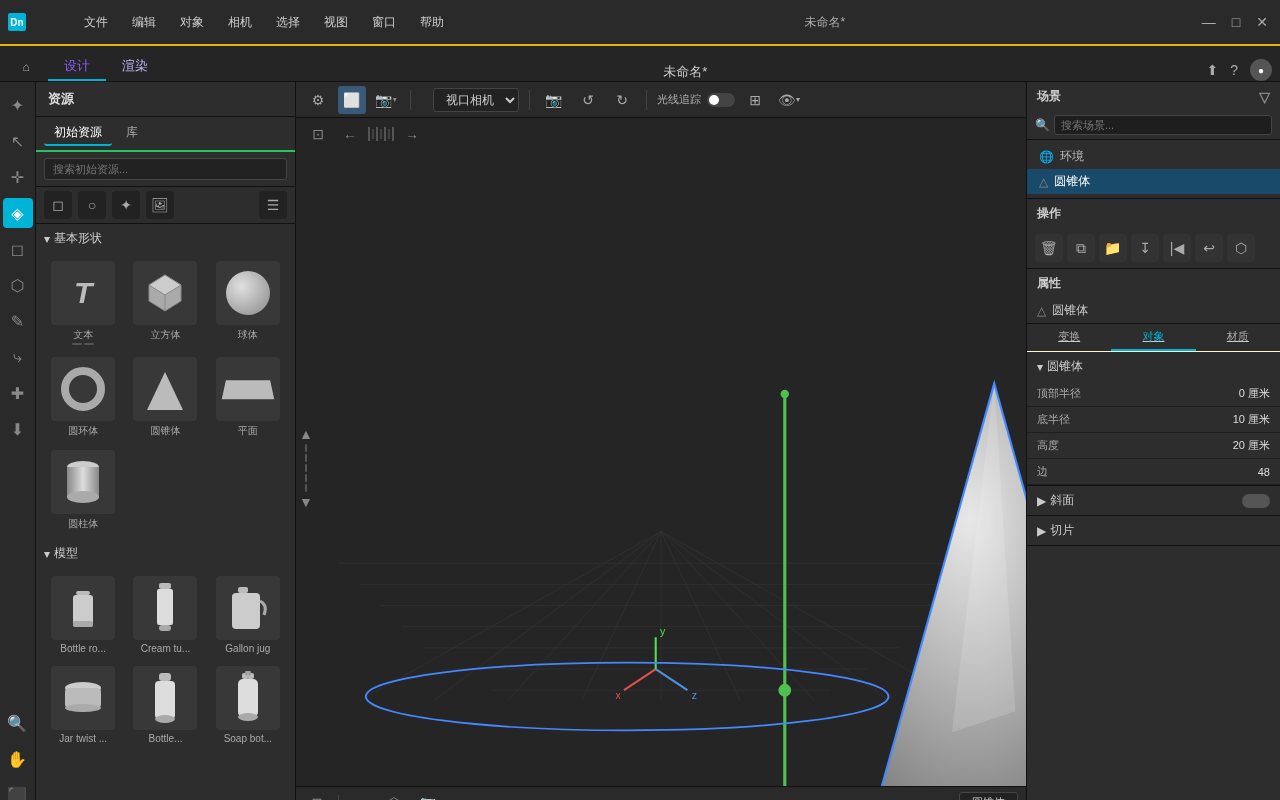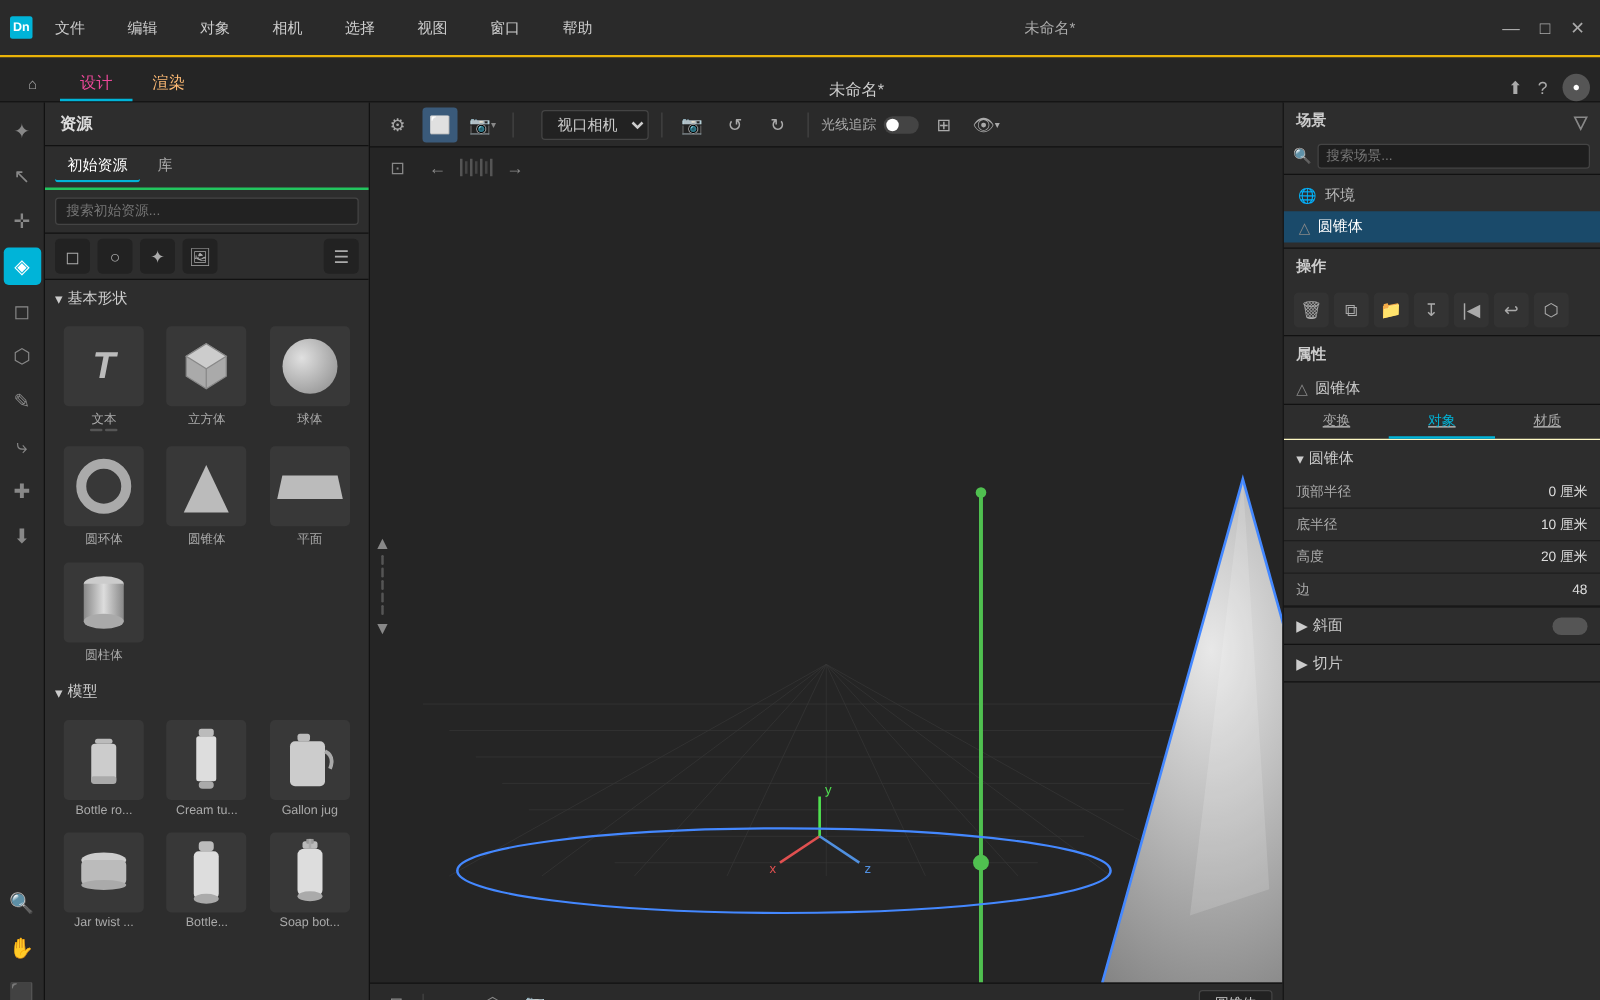--- a/index.html
+++ b/index.html
@@ -26,21 +26,21 @@
       width: 18px; height: 18px;
       background: #00b4d8;
       color: #fff;
       font-size: 10px;
       font-weight: bold;
       display: flex; align-items: center; justify-content: center;
       border-radius: 2px;
       margin-right: 10px;
     }
     .titlebar-menu {
-      display: flex; gap: 18px;
+      display: flex; gap: 8px; margin-left: 40px;
     }
     .titlebar-menu span {
       padding: 2px 8px;
       color: #ccc;
       font-size: 12px;
       cursor: pointer;
     }
     .titlebar-center {
       flex: 1;
       text-align: center;
@@ -64,28 +64,28 @@
       border-bottom: 1px solid #111;
     }
     .main-tab-home {
       width: 36px; height: 28px;
       display: flex; align-items: center; justify-content: center;
       color: #aaa; cursor: pointer; margin-right: 4px;
     }
     .main-tab {
       padding: 4px 16px;
       font-size: 13px;
-      color: #fdba74;
+      color: #c4b5fd;
       cursor: pointer;
       border-bottom: 2px solid transparent;
       height: 28px;
       display: flex; align-items: center;
     }
     .main-tab.active {
-      color: #ec4899;
+      color: #8b5cf6;
       border-bottom: 2px solid #00b4d8;
       margin-top: 29px;
     }
     .main-tabs-title {
       flex: 1;
       text-align: center;
       color: #ccc;
       font-size: 13px;
       display: flex; align-items: center; justify-content: center;
     }

